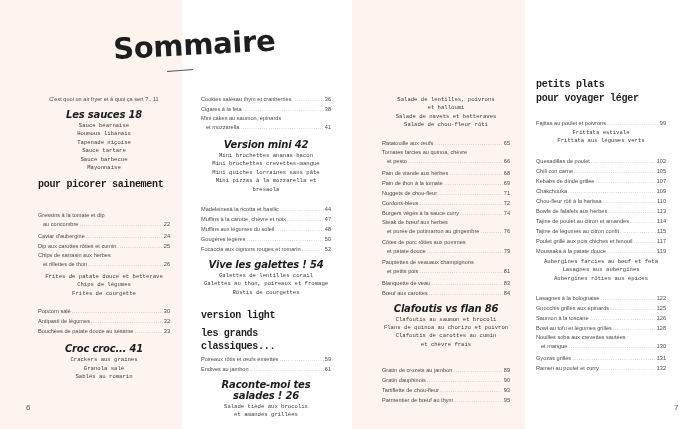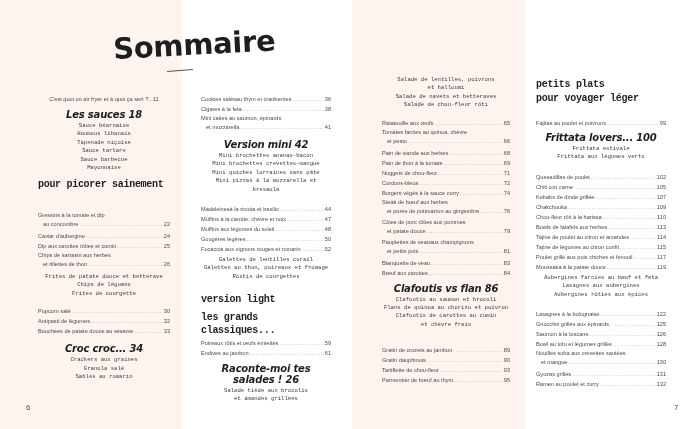--- a/index.html
+++ b/index.html
@@ -114,21 +114,21 @@
       </div>
     </div>
     <div class="toc-entry">
       <div class="toc-line">
         <span class="lbl">Bouchées de patate douce au sésame</span>
         <span class="dots"></span>
         <span class="pg">33</span>
       </div>
     </div>
     <div style="height: 4px;"></div>
-    <div class="hand sm" style="margin:3px 0 2px;">Croc croc... 34</div>
+    <div class="hand sm" style="margin:3px 0 2px;">Croc croc... 41</div>
     <div class="mono">Crackers aux graines</div>
     <div class="mono">Granola salé</div>
     <div class="mono">Sablés au romarin</div>
   </div>
 <div id="col2" class="col" style="left:201px;top:94px;width:130px;">
     <div class="toc-entry">
       <div class="toc-line">
         <span class="lbl">Cookies salésau thym et cranberries</span>
         <span class="dots"></span>
         <span class="pg">36</span>
@@ -185,20 +185,21 @@
       </div>
     </div>
     <div class="toc-entry">
       <div class="toc-line">
         <span class="lbl">Focaccia aux oignons rouges et romarin</span>
         <span class="dots"></span>
         <span class="pg">52</span>
       </div>
     </div>
     <div style="height: 2px;"></div>
+    <div class="hand sm" style="margin:3px 0 2px;">Vive les galettes ! 54</div>
     <div class="mono">Galettes de lentilles corail</div>
     <div class="mono">Galettes au thon, poireaux et fromage</div>
     <div class="mono">Röstis de courgettes</div>
     <div style="height: 12px;"></div>
     <div class="section" style="margin-bottom:4px;">version light</div>
     <div class="section">les grands classiques...</div>
     <div class="toc-entry">
       <div class="toc-line">
         <span class="lbl">Poireaux rôtis et œufs émiettés</span>
         <span class="dots"></span>
@@ -210,21 +211,21 @@
         <span class="lbl">Endives au jambon</span>
         <span class="dots"></span>
         <span class="pg">61</span>
       </div>
     </div>
     <div style="height: 2px;"></div>
     <div class="hand sm" style="margin:3px 0 2px;">Raconte-moi tes salades ! 26</div>
     <div class="mono">Salade tiède aux brocolis</div>
     <div class="mono">et amandes grillées</div>
   </div>
-<div id="col3" class="col" style="left:382px;top:76px;width:128px;">
+<div id="col3" class="col" style="left:382px;top:96px;width:128px;">
     <div class="mono">Salade de lentilles, poivrons</div>
     <div class="mono">et halloumi</div>
     <div class="mono">Salade de navets et betteraves</div>
     <div class="mono">Salade de chou-fleur rôti</div>
     <div style="height: 8px;"></div>
     <div class="toc-entry">
       <div class="toc-line">
         <span class="lbl">Ratatouille aux œufs</span>
         <span class="dots"></span>
         <span class="pg">65</span>
@@ -351,21 +352,20 @@
     <div class="section">petits plats</div>
     <div class="section" style="margin-bottom:13px;">pour voyager léger</div>
     <div class="toc-entry">
       <div class="toc-line">
         <span class="lbl">Fajitas au poulet et poivrons</span>
         <span class="dots"></span>
         <span class="pg">99</span>
       </div>
     </div>
     <div style="height: 1px;"></div>
-    <div class="hand sm" style="margin:3px 0 2px;">Frittata lovers... 100</div>
     <div class="mono">Frittata estivale</div>
     <div class="mono">Frittata aux légumes verts</div>
     <div style="height: 10px;"></div>
     <div class="toc-entry">
       <div class="toc-line">
         <span class="lbl">Quesadillas de poulet</span>
         <span class="dots"></span>
         <span class="pg">102</span>
       </div>
     </div>

